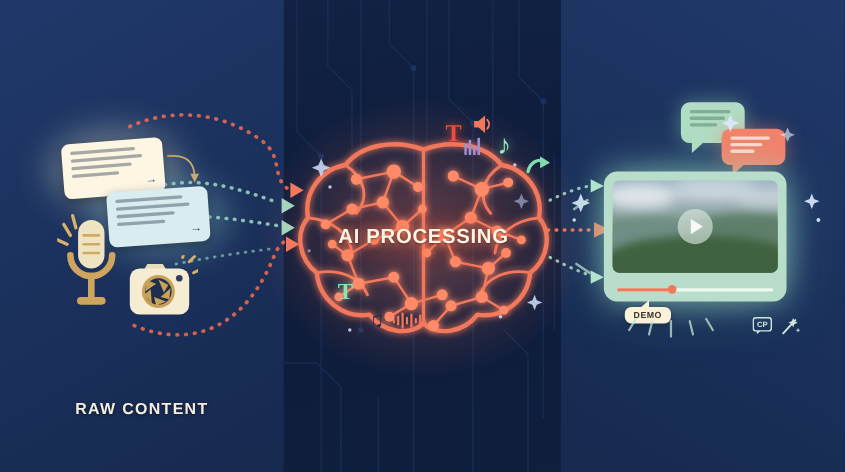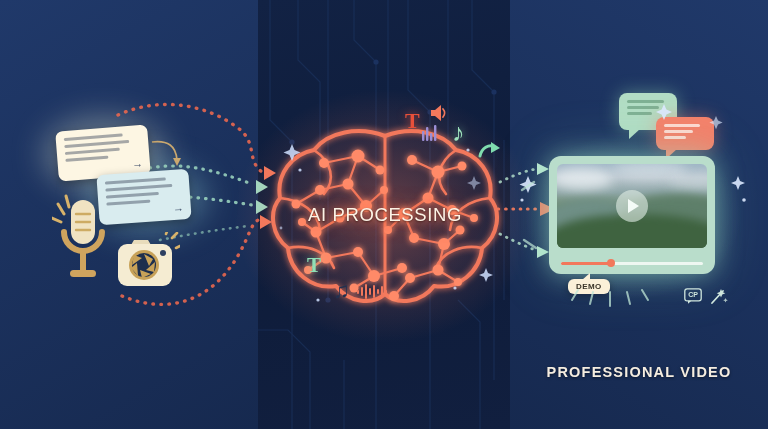--- a/index.html
+++ b/index.html
@@ -69,21 +69,21 @@
     width:246px; height:196px;
   }
   .brain-halo {
     position:absolute; left:-30px; top:-30px; width:306px; height:256px;
     background: radial-gradient(ellipse at center, rgba(255,122,92,.38) 0%, rgba(255,122,92,.14) 42%, rgba(255,122,92,0) 70%);
     border-radius:50%;
   }
   .brain-label {
     position:absolute; left:0; right:0; top:86px;
     text-align:center;
-    font-size:18.5px; font-weight:normal; letter-spacing:.6px;
+    font-size:18.5px; font-weight:bold; letter-spacing:.6px;
     color:#fdf3e6;
     text-shadow: 0 0 10px rgba(255,130,95,.95), 0 0 22px rgba(255,110,70,.65), 0 1px 2px rgba(0,0,0,.7);
   }
   .mediaicon { position:absolute; font-weight:bold; pointer-events:none; }
 
   
   .player {
     position:absolute; left:549px; top:156px;
     width:166px; height:118px;
     background:#b9ddcb;
@@ -524,15 +524,15 @@
       <path d="M716 116 l2 4.6 4.6 2 -4.6 2 -2 4.6 -2 -4.6 -4.6 -2 4.6 -2 z" opacity=".7"></path>
       <circle cx="744" cy="200" r="1.8"></circle>
       <circle cx="522" cy="200" r="1.6"></circle>
     </g>
     <g stroke="#bfe6d6" stroke-width="2.4" stroke-linecap="round" fill="none" opacity=".7">
       <path d="M522 190 L534 182"></path>
       <path d="M524 240 L536 248"></path>
     </g>
   </svg>
 
-  <div class="caption cap-right">PROFESSIONAL VIDEO</div>
+  <div class="caption cap-left">RAW CONTENT</div>
 
 </div>
 
 </body></html>

